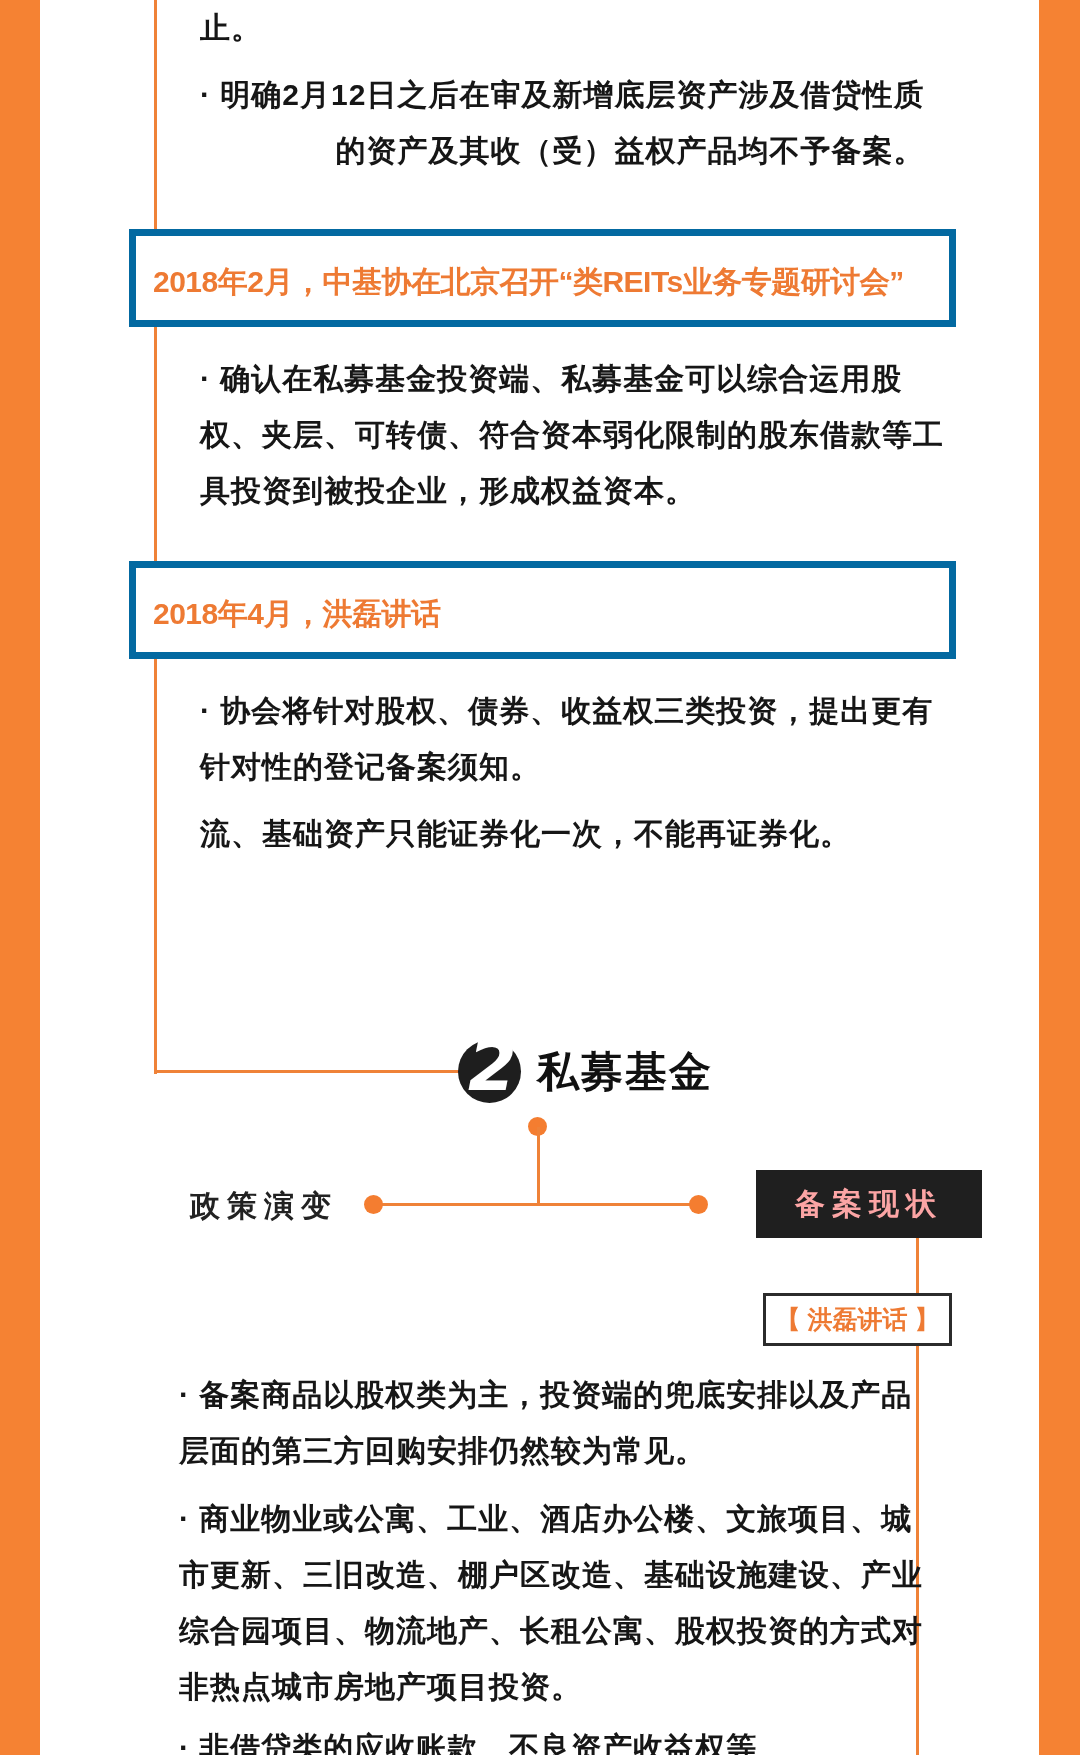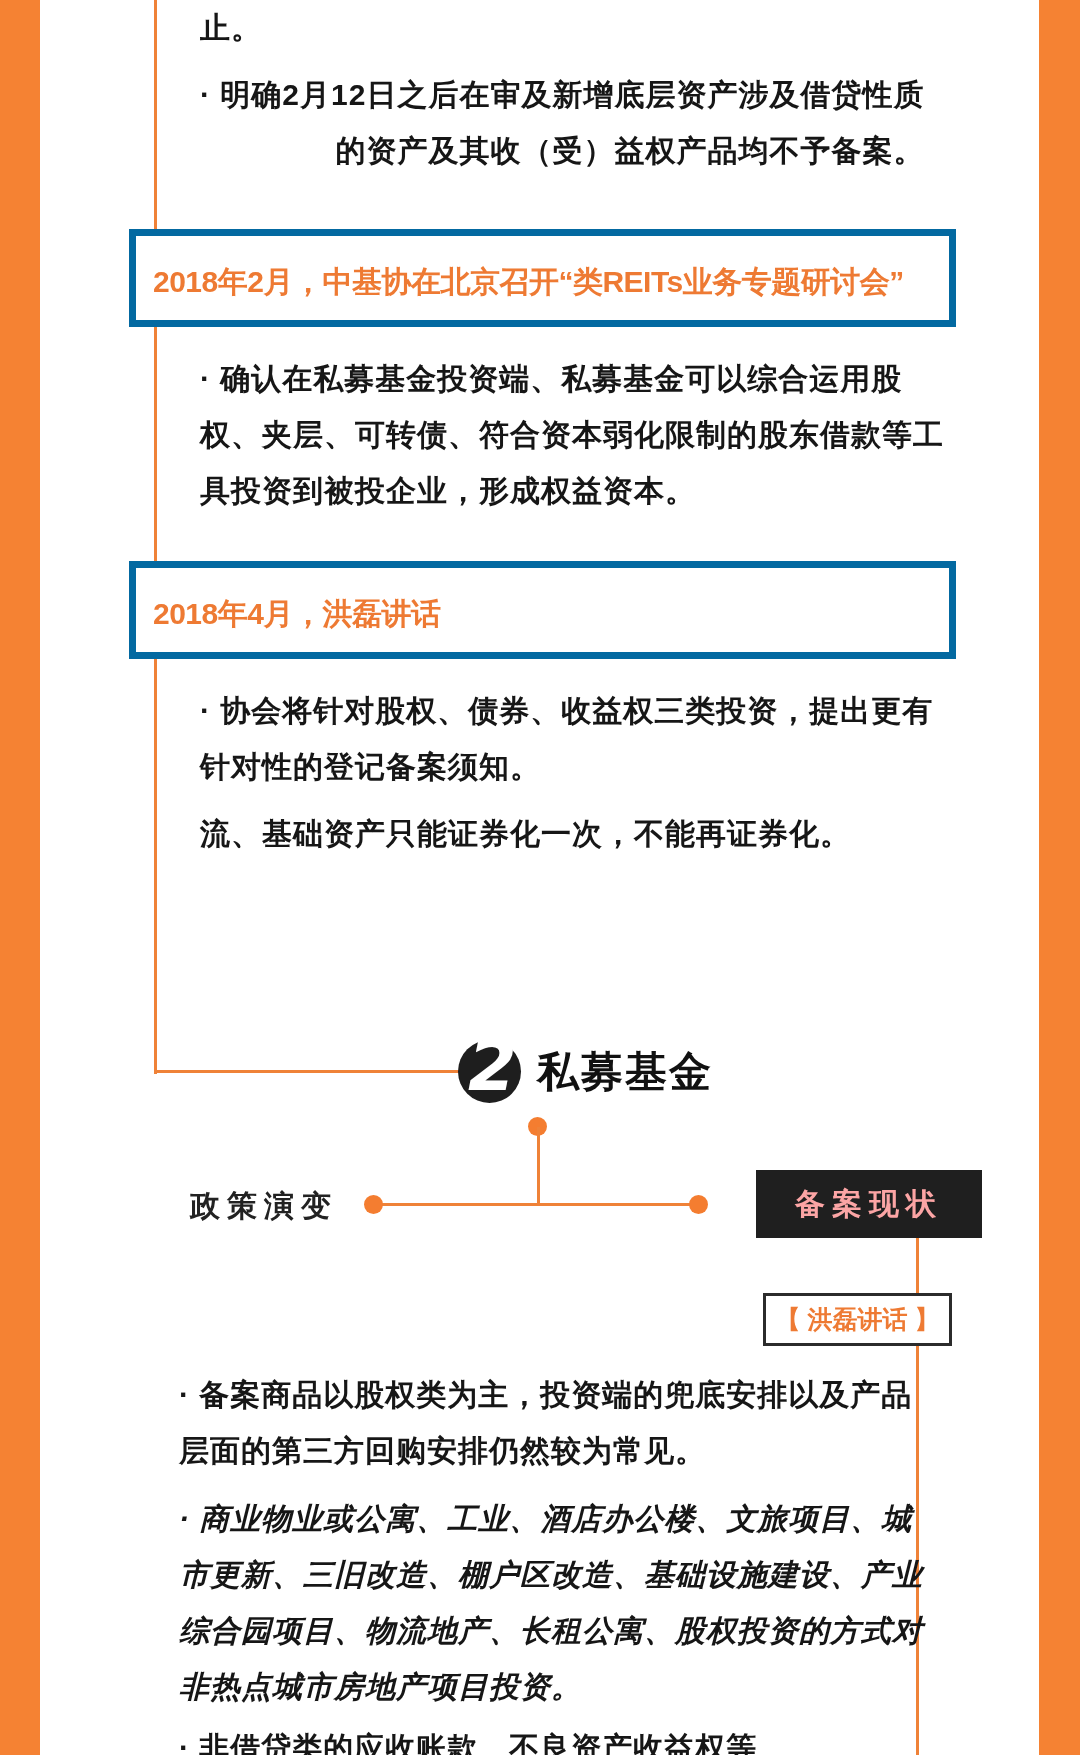--- a/index.html
+++ b/index.html
@@ -117,21 +117,21 @@
 <div class="branch-left">政策演变</div>
 <div class="branch-right">备案现状</div>
 
 <div class="vline" style="left:916px; top:1238px; width:3px; height:517px;"></div>
 <div class="sub-box">【 洪磊讲话 】</div>
 
 <div class="para bottom" style="top:1367px;">
   <div class="line">· 备案商品以股权类为主，投资端的兜底安排以及产品</div>
   <div class="line">层面的第三方回购安排仍然较为常见。</div>
 </div>
-<div class="para bottom" style="top:1491px;font-style:italic;">
+<div class="para bottom" style="top:1491px;">
   <div class="line">· 商业物业或公寓、工业、酒店办公楼、文旅项目、城</div>
   <div class="line">市更新、三旧改造、棚户区改造、基础设施建设、产业</div>
   <div class="line">综合园项目、物流地产、长租公寓、股权投资的方式对</div>
   <div class="line">非热点城市房地产项目投资。</div>
 </div>
 <div class="para bottom" style="top:1720px;">
   <div class="line">· 非借贷类的应收账款、不良资产收益权等</div>
 </div>
 
 </body></html>

